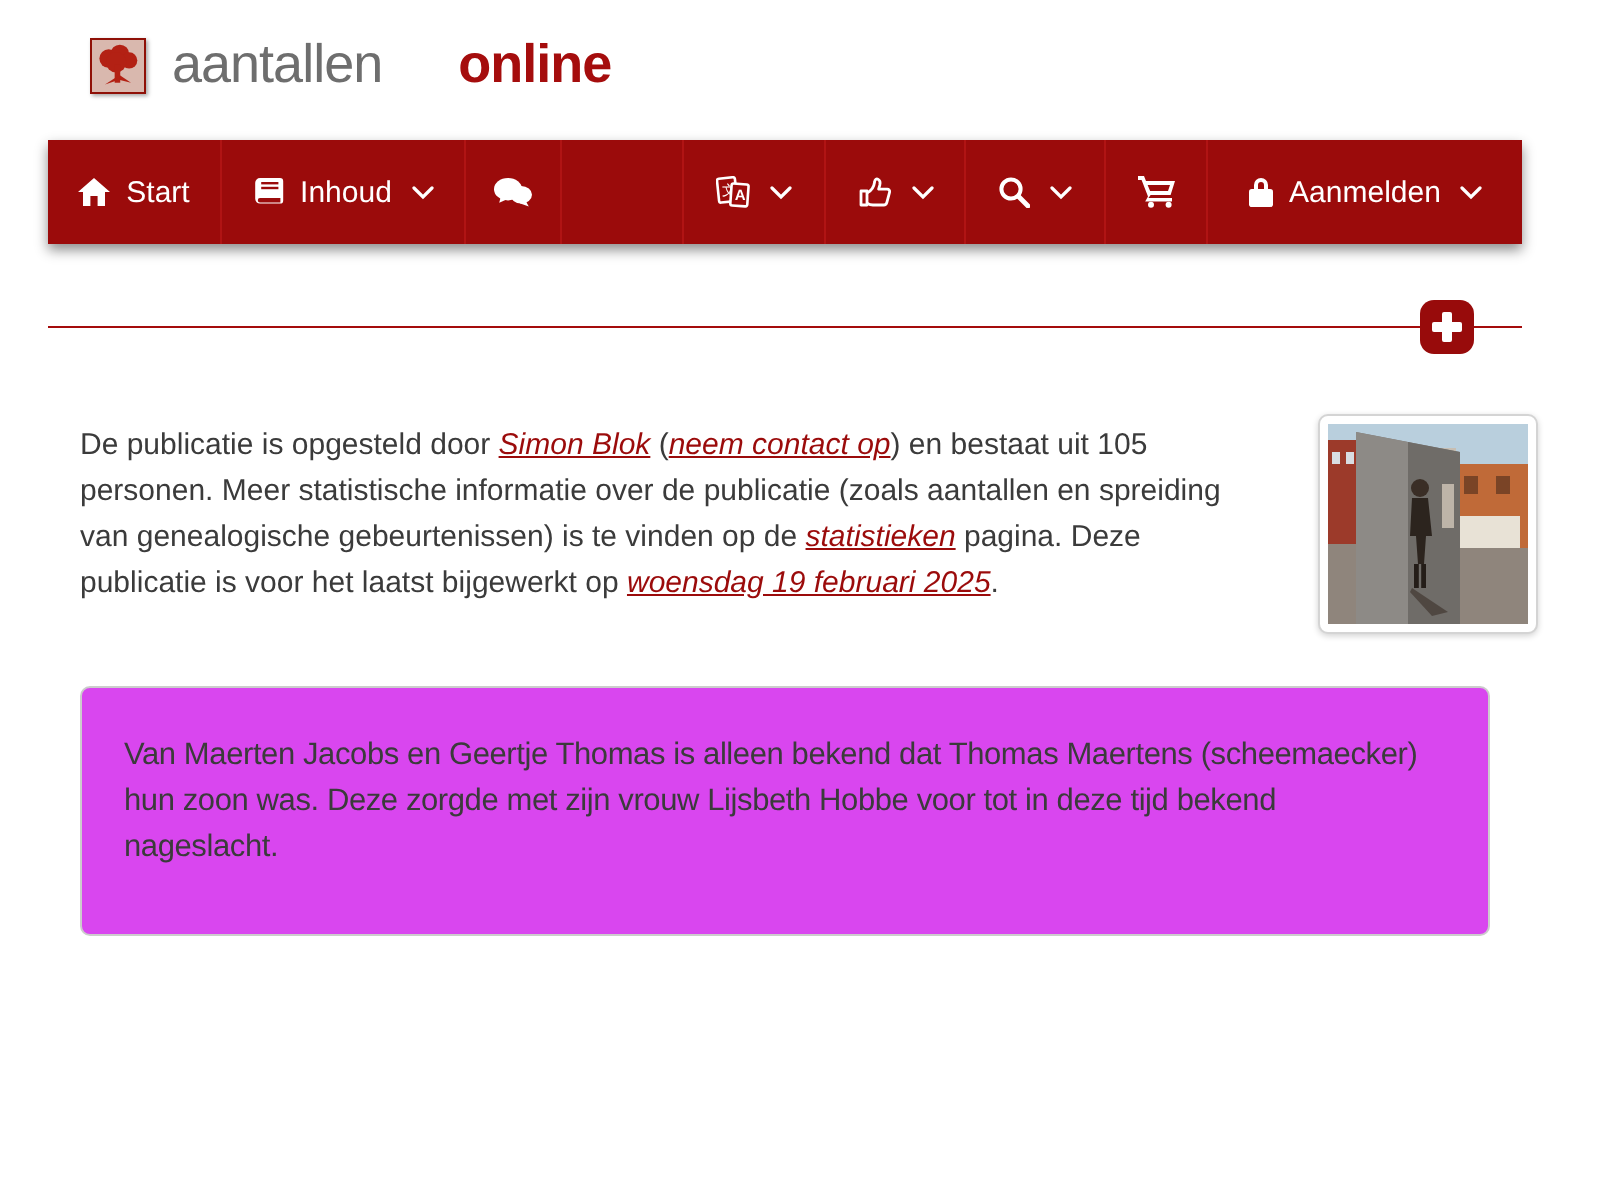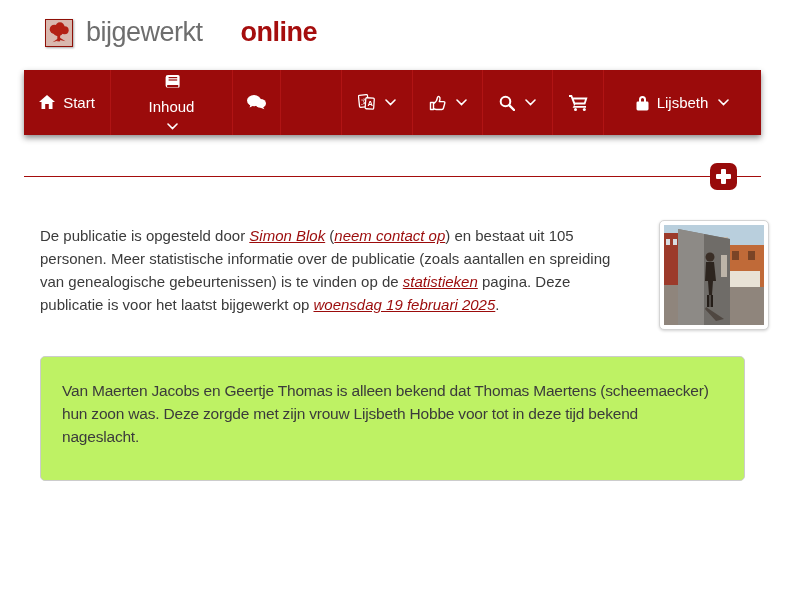--- a/index.html
+++ b/index.html
@@ -13,29 +13,29 @@
   .logo-box { position:absolute; left:21px; top:19px; width:28px; height:28px;
     background:#d9b8ae; border:1px solid #8f1007;
     box-shadow:1px 1px 2px rgba(0,0,0,.35); }
   .logo-box svg { display:block; width:100%; height:100%; }
   .brand { position:absolute; left:62px; top:17px; font-size:27px; letter-spacing:-0.5px;
     text-decoration:none; cursor:pointer; }
   .brand .gray { color:#6e6e6e; font-weight:400; }
   .brand .red  { color:#a50d0d; font-weight:700;margin-left:38px; }
 
   
-  .nav { display:flex; height:65px; background:#9b0b0b;
+  .nav { display:flex; height:52px; background:#9b0b0b;
     box-shadow:0 3px 6px rgba(0,0,0,.45); align-items:stretch; }
   .nav-item { display:flex; align-items:center; justify-content:center; gap:8px;
     border-right:1px solid #b01414; color:#ffffff; font-size:15px; cursor:pointer; }
   .nav-item:last-child { border-right:none; }
   .nav-item .glyph { display:flex; align-items:center; }
   .nav-item svg { display:block; }
   .chev { width:11px; height:7px; margin-left:2px; }
-  .w-start{width:87px;} .w-inhoud{width:122px;flex-direction:column;} .w-chat{width:48px;}
+  .w-start{width:87px;} .w-inhoud{width:122px;} .w-chat{width:48px;}
   .w-spacer{width:61px; cursor:default;} .w-lang{width:71px;} .w-like{width:70px;}
   .w-search{width:70px;} .w-cart{width:51px;} .w-login{flex:1;}
 
   
   .rule-row { position:relative; height:0; border-top:1px solid #a40c0c; margin-top:41px; }
   .plus-btn { position:absolute; right:24px; top:-14px; width:27px; height:27px;
     background:#980b0b; border:none; border-radius:7px; cursor:pointer;
     display:flex; align-items:center; justify-content:center; }
   .plus-btn .ph { position:absolute; width:15px; height:5px; background:#fff; border-radius:1px; }
   .plus-btn .pv { position:absolute; width:5px; height:15px; background:#fff; border-radius:1px; }
@@ -44,21 +44,21 @@
   .intro { position:relative; padding:47px 0 0 16px; }
   .intro-text { width:578px; font-size:15px; line-height:23px; color:#3b3b3b; }
   .intro-text a { color:#9b0b0b; text-decoration:underline; cursor:pointer;font-style:italic; }
   .thumb { position:absolute; right:-8px; top:43px; width:110px; height:110px;
     background:#fff; border:1px solid #d4d4d4; border-radius:5px; padding:4px;
     box-shadow:0 1px 3px rgba(0,0,0,.18); cursor:pointer; }
   .thumb svg { display:block; width:100%; height:100%; }
 
   
   .note { margin:40px 0 0 16px; width:705px; min-height:125px;
-    border:1px solid #cccccc; border-radius:5px; background:#bef264;
+    border:1px solid #cccccc; border-radius:5px; background:#d946ef;
     padding:22px 30px 22px 21px; }
   .note p { font-size:15.5px; line-height:23px; color:#3b3b3b;
     font-stretch:condensed; letter-spacing:-0.2px; }
 </style>
 </head>
 <body>
 
 <div class="page">
   <div class="container">
 
@@ -70,21 +70,21 @@
               <circle cx="15" cy="7.5" r="5"></circle>
             <circle cx="20" cy="11" r="4.4"></circle>
               <circle cx="13" cy="12" r="5.5"></circle>
             <rect x="12.2" y="13" width="3" height="10"></rect>
             <path d="M13 20 L7 24 L13 22 Z"></path>
               <path d="M15 19 L21 23 L15 21.5 Z"></path>
           </g>
         </svg>
       </div>
       <a class="brand">
-        <span class="gray">bijgewerkt</span><span class="red">online</span>
+        <span class="gray">aantallen</span><span class="red">online</span>
       </a>
     </div>
 
     <nav class="nav">
       <div class="nav-item w-start">
         <span class="glyph">
           <svg width="16" height="15" viewBox="0 0 16 15" fill="#fff">
               <path d="M8 0 L16 7 H13.5 V14 H9.8 V9 H6.2 V14 H2.5 V7 H0 Z"></path>
             </svg>
         </span>
@@ -166,21 +166,21 @@
         </span>
       </div>
 
       <div class="nav-item w-login">
         <span class="glyph">
           <svg width="13" height="16" viewBox="0 0 13 16" fill="#fff">
               <rect x="0.5" y="6.5" width="12" height="9" rx="1.4"></rect>
               <path d="M3 7 V4.5 A3.5 3.5 0 0 1 10 4.5 V7 H8 V4.5 A1.5 1.5 0 0 0 5 4.5 V7 Z"></path>
             </svg>
         </span>
-        <span>Lijsbeth</span>
+        <span>Aanmelden</span>
         <svg class="chev" viewBox="0 0 11 7">
             <path d="M1 1 L5.5 5.5 L10 1" stroke="#fff" stroke-width="1.6" fill="none" stroke-linecap="round"></path>
           </svg>
       </div>
     </nav>
 
     <div class="rule-row">
       <button class="plus-btn" title="">
         <span class="ph"></span>
         <span class="pv"></span>

